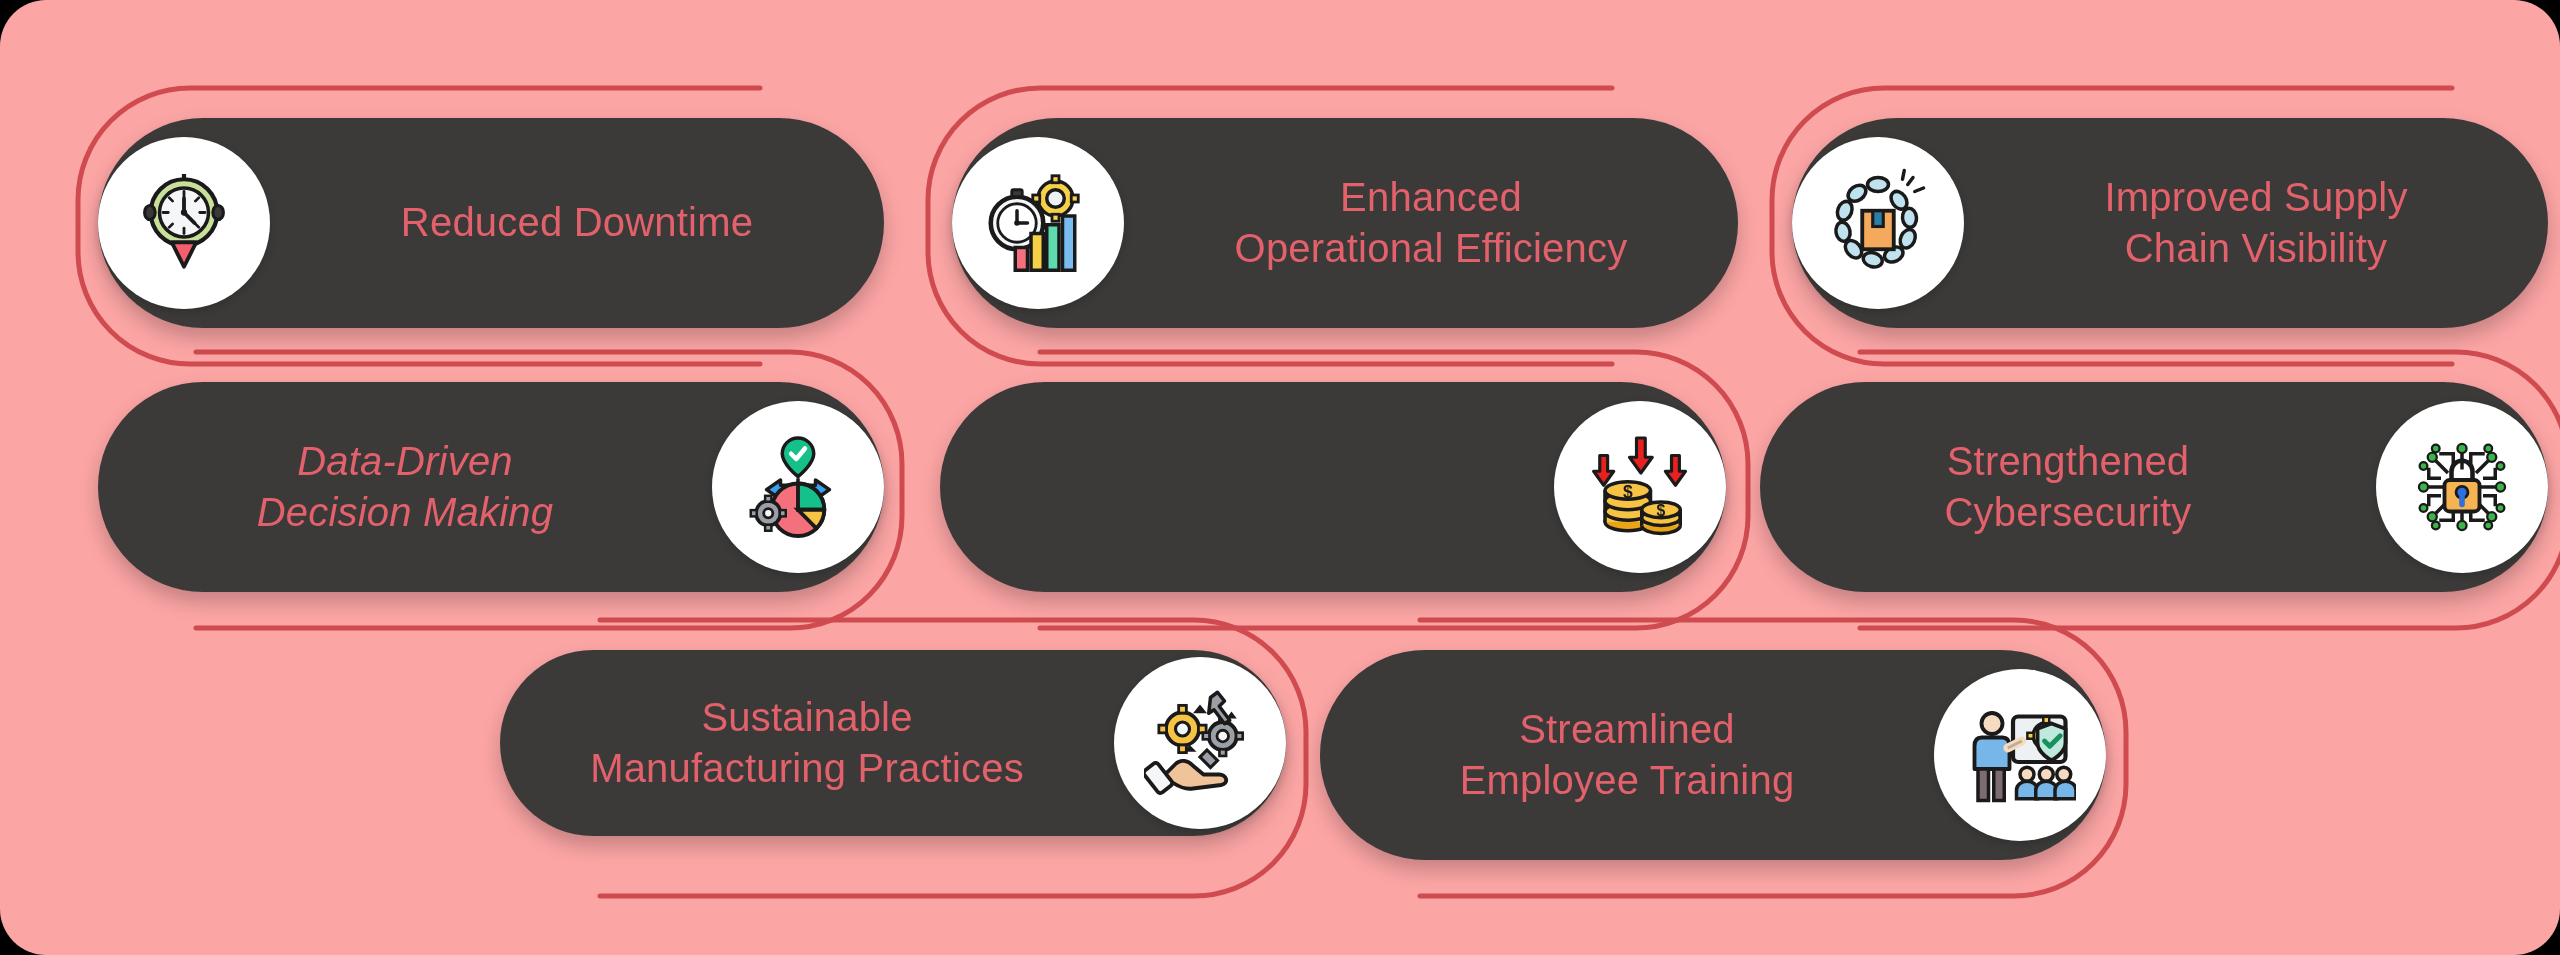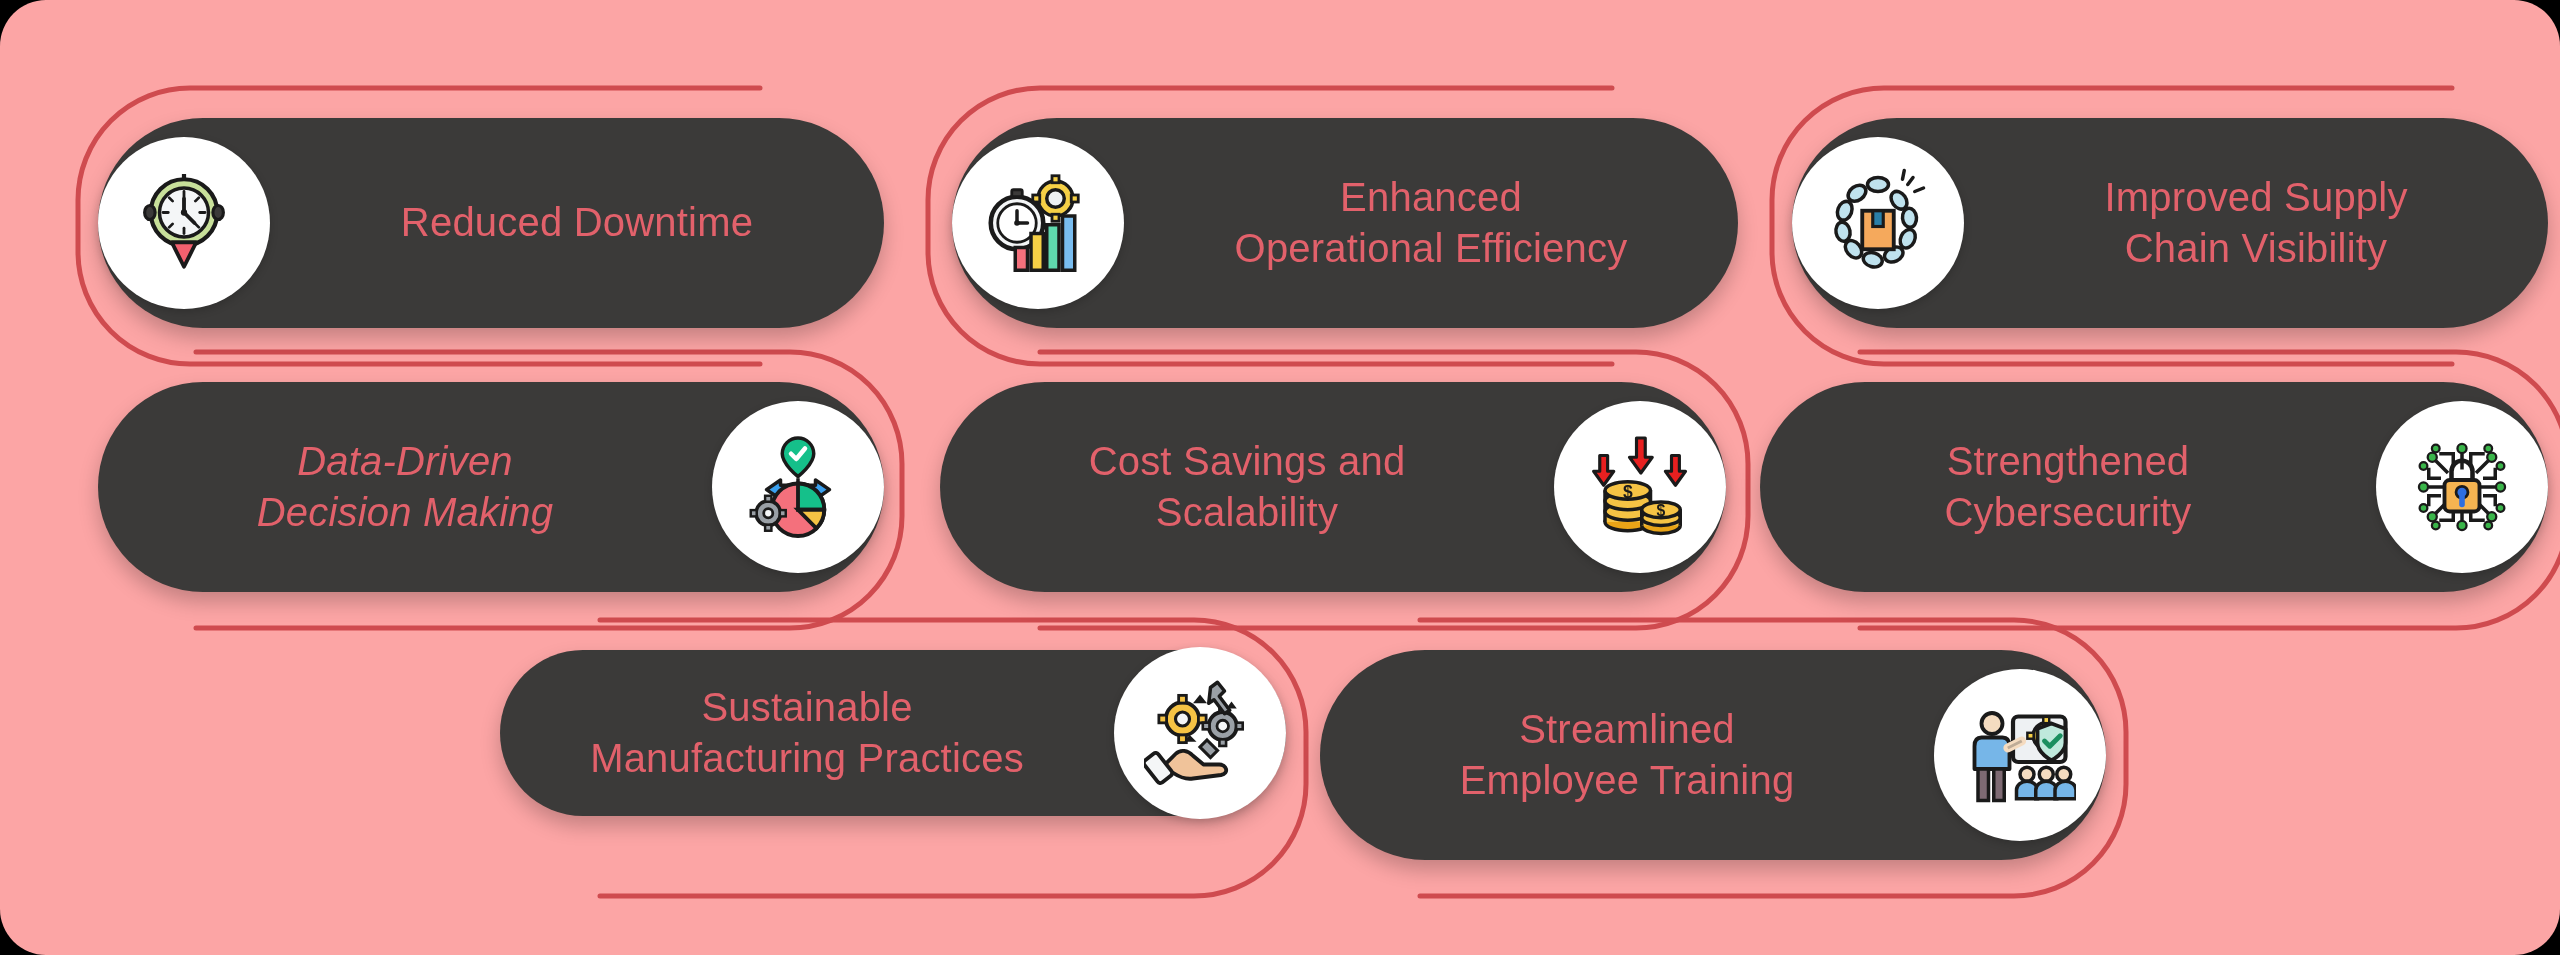--- a/index.html
+++ b/index.html
@@ -72,21 +72,21 @@
 
   
   #card-1 { left: 98px;  top: 118px; width: 786px;  height: 210px; }
   #card-2 { left: 952px; top: 118px; width: 786px;  height: 210px; }
   #card-3 { left: 1792px;top: 118px; width: 756px;  height: 210px; }
   
   #card-4 { left: 98px;  top: 382px; width: 786px;  height: 210px; font-style: italic; }
   #card-5 { left: 940px; top: 382px; width: 786px;  height: 210px; }
   #card-6 { left: 1760px;top: 382px; width: 788px;  height: 210px; }
   
-  #card-7 { left: 500px; top: 650px; width: 786px;  height: 166px; }
+  #card-7 { left: 500px; top: 650px; width: 786px;  height: 186px; }
   #card-8 { left: 1320px;top: 650px; width: 786px;  height: 210px; justify-content: center; }
 </style>
 </head>
 <body>
 
 <div id="canvas">
 
   <svg id="rings" viewBox="0 0 2560 955" width="2560" height="955" fill="none">
     <g stroke="#cf4b4f" stroke-width="5" fill="none" stroke-linecap="round">
 
@@ -251,22 +251,20 @@
         <g stroke="#1a1a1a" stroke-width="2">
           <ellipse cx="44" cy="54" rx="11" ry="4.5" fill="#e9a417"></ellipse>
           <rect x="33" y="45" width="22" height="9" fill="#f6c344" stroke="none"></rect>
           <path d="M33 45 v9 M55 45 v9"></path>
           <ellipse cx="44" cy="49.5" rx="11" ry="4.5" fill="#f6c344"></ellipse>
           <ellipse cx="44" cy="45" rx="11" ry="4.5" fill="#f6c344"></ellipse>
         </g>
         <text x="44" y="48.5" font-family="Liberation Sans, sans-serif" font-size="9" font-weight="bold" fill="#1a1a1a" text-anchor="middle">$</text>
       </svg>
     </div>
-    <div class="card-label">Cost Savings and
-Scalability</div>
   </div>
 
   <div class="card icon-right" id="card-6">
     <div class="icon-badge">
       <svg viewBox="0 0 64 64">
         <g stroke="#1a1a1a" stroke-width="2" fill="none">
           <path d="M32 22 v-9"></path>
             <path d="M32 42 v9"></path>
             <path d="M22 32 h-9"></path>
             <path d="M42 32 h9"></path>

